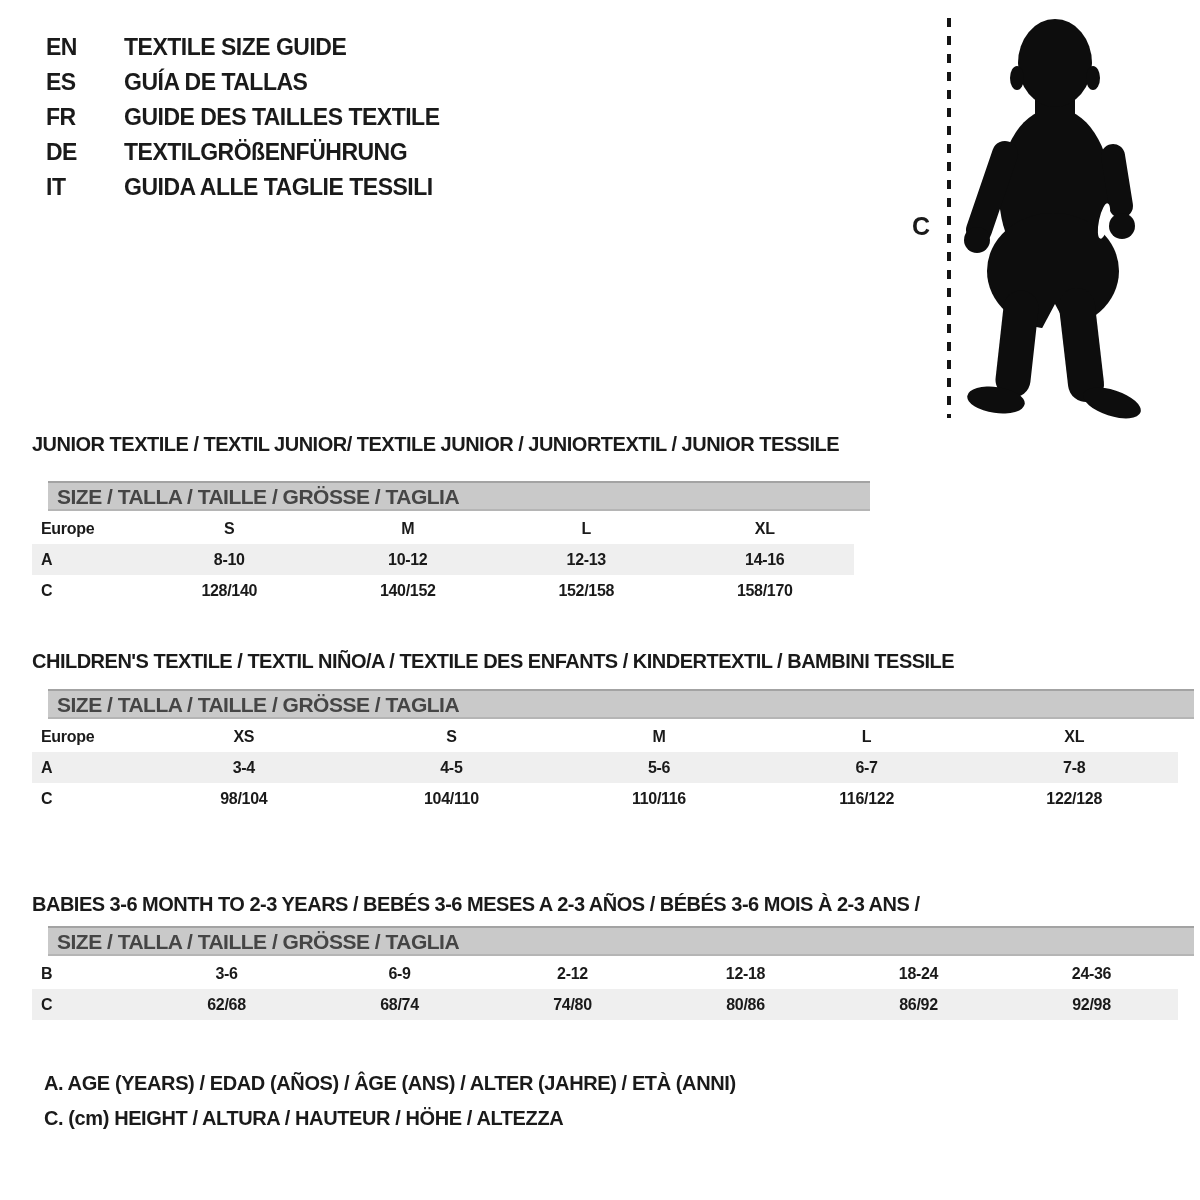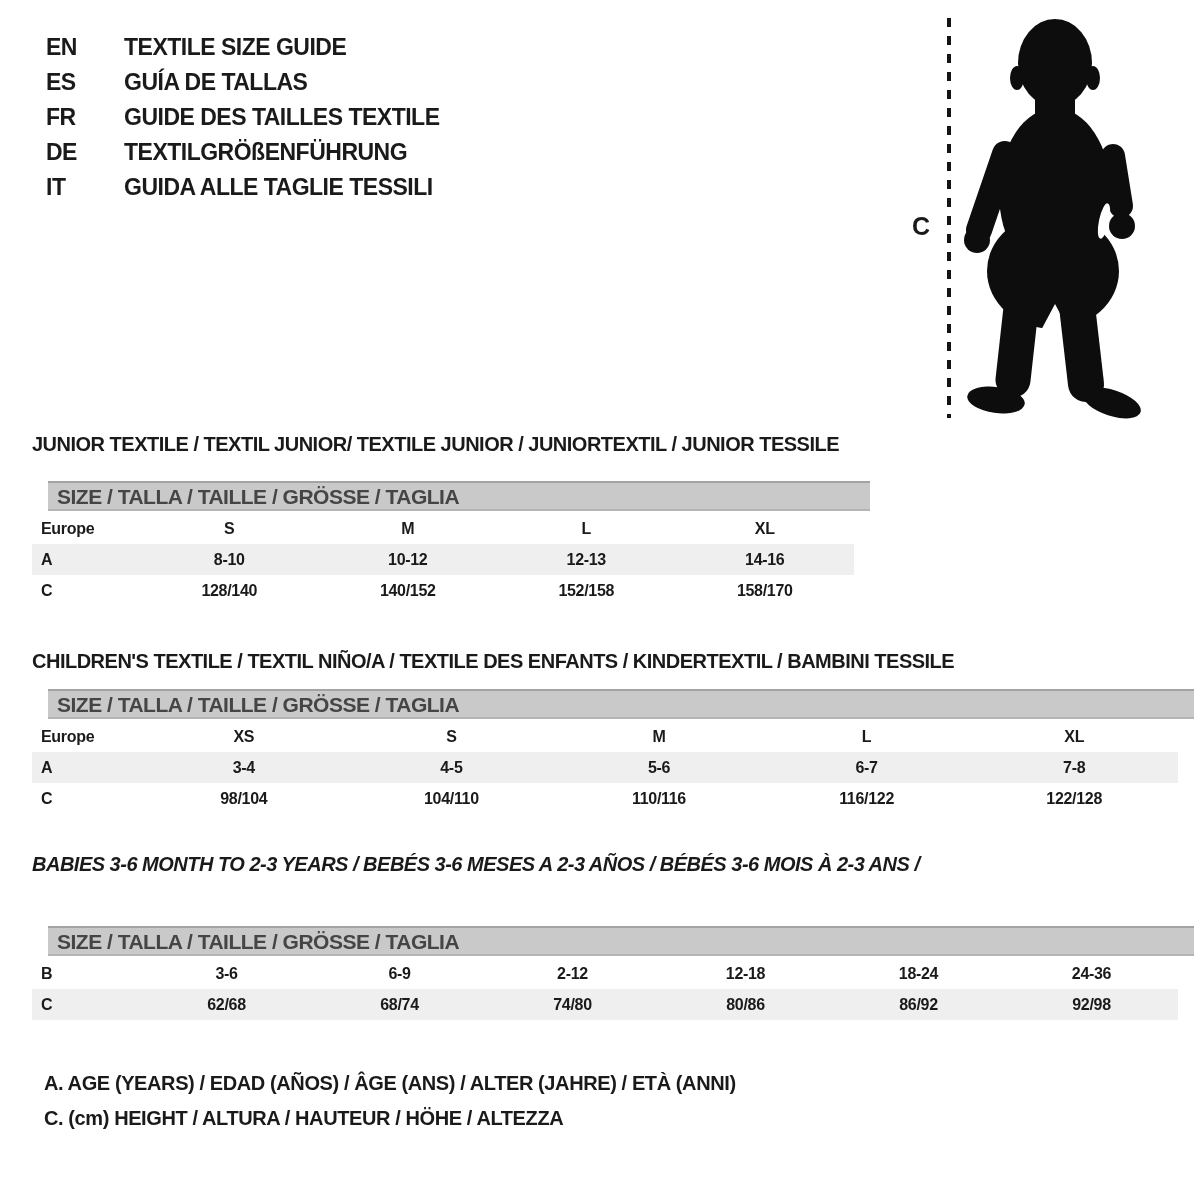--- a/index.html
+++ b/index.html
@@ -32,21 +32,21 @@
   .row{display:grid;height:31px;align-items:center;font-size:16px;letter-spacing:-0.3px;}
   .row.shaded{background:#efefef;}
   .g4{grid-template-columns:108px repeat(4,1fr);}
   .g5{grid-template-columns:108px repeat(5,1fr);}
   .g6{grid-template-columns:108px repeat(6,1fr);}
   .cell{text-align:center;font-weight:bold;}
   .cell.label{text-align:left;padding-left:9px;}
   
   .t-junior{top:433px;}  .bar-junior{top:481px;width:822px;}  .tbl-junior{top:513px;width:822px;}
   .t-children{top:650px;} .bar-children{top:689px;width:1146px;} .tbl-children{top:721px;width:1146px;}
-  .t-babies{top:848px;font-style:italic;}  .bar-babies{top:926px;width:1146px;}  .tbl-babies{top:958px;width:1146px;}
+  .t-babies{top:888px;}  .bar-babies{top:926px;width:1146px;}  .tbl-babies{top:958px;width:1146px;}
   
   .legend{position:absolute;left:32px;top:1066px;}
   .legend-line{height:35px;display:flex;align-items:center;font-size:20px;font-weight:bold;letter-spacing:-0.4px;white-space:nowrap;margin-left:12px;}
 </style>
 </head>
 <body>
 
 <div class="sheet">
 
   <div class="langs">

